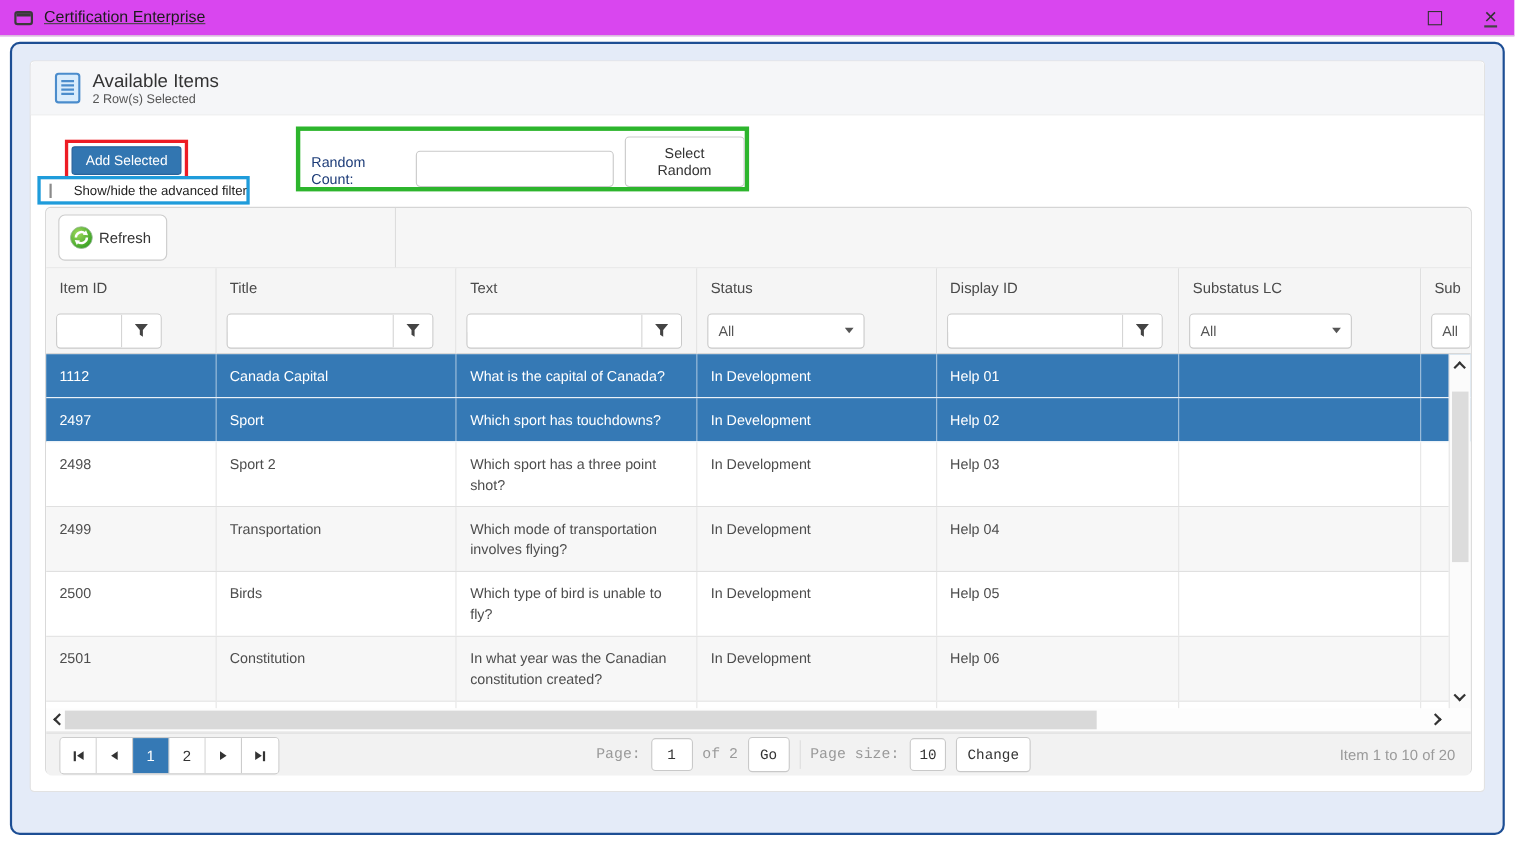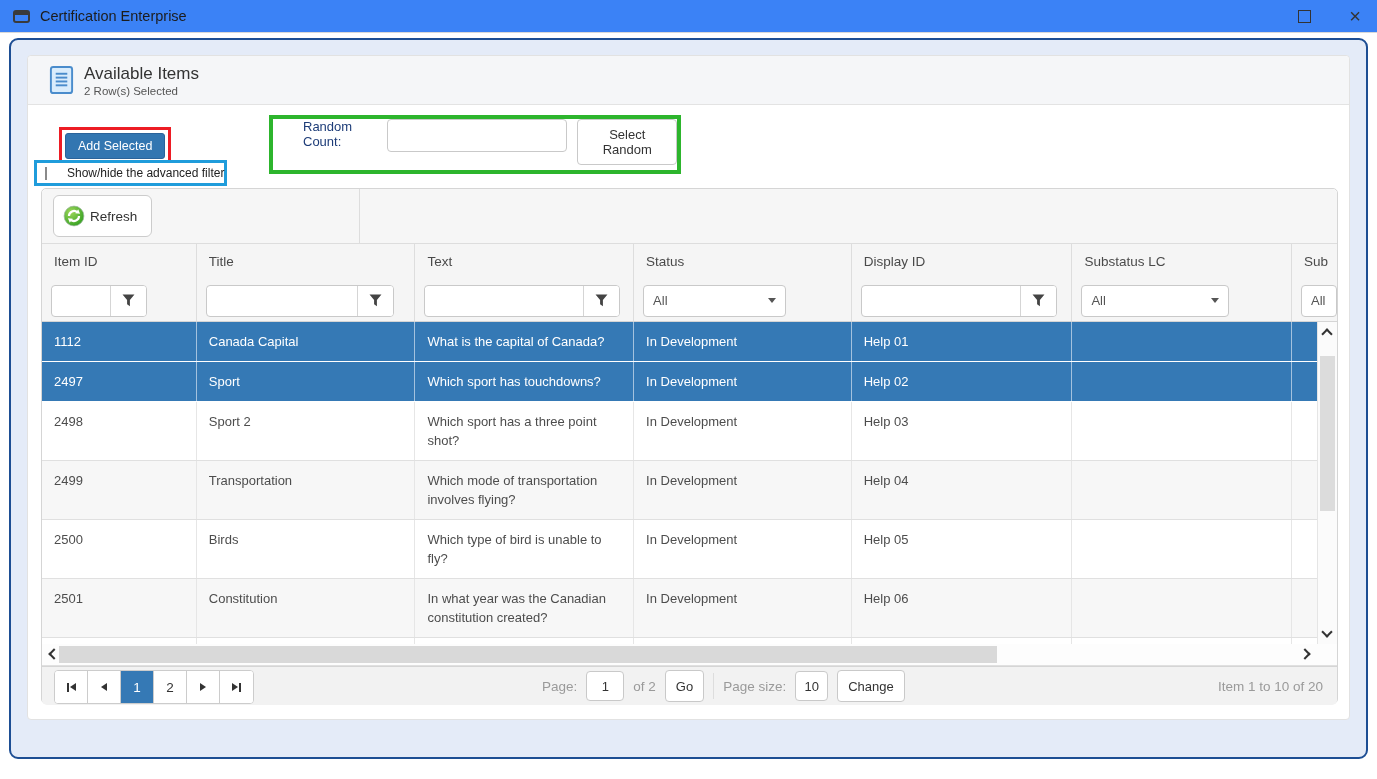--- a/index.html
+++ b/index.html
@@ -2,21 +2,21 @@
 <html style="--selected_row: #3579b5; --button_blue: #3276b1; --active_page: #3579b5; --highlight_red: #ed1c24; --highlight_green: #2db52d; --highlight_blue: #1f9cdb; --panel_border: #1d4e94; --panel_bg: #e4ebf8; --label_navy: #1d3c78;"><head>
 <meta charset="utf-8">
 <style>
   * { margin:0; padding:0; box-sizing:border-box; }
   html,body { background:#fff; }
   body { font-family:"Liberation Sans", sans-serif; color:#444; }
   #app { position:relative; width:1377px; height:779px; background:#fff; overflow:hidden; }
 
   
   .titlebar { position:absolute; left:0; top:0; width:1377px; height:33px;
-    background:#3b82f6; border-bottom:1px solid #d8d8d8; display:flex; align-items:center; }
+    background:#d946ef; border-bottom:1px solid #d8d8d8; display:flex; align-items:center;text-decoration:underline; }
   .app-icon { width:17px; height:13px; border:2px solid #3a3a3a; border-radius:3px; margin-left:13px; position:relative; }
   .app-icon::before { content:""; position:absolute; left:0; top:0; right:0; height:3px; background:#3a3a3a; }
   .titlebar-title { margin-left:10px; font-size:14.5px; color:#1c1c1c; }
   .win-controls { margin-left:auto; display:flex; align-items:center; }
   .btn-max { width:13px; height:13px; border:1.5px solid #333; margin-right:38px; cursor:pointer; }
   .btn-close { font-size:20px; color:#333; margin-right:16px; cursor:pointer; line-height:1; }
 
   
   .panel { position:absolute; left:9px; top:38px; width:1359px; height:721px;
     background:var(--panel_bg,#e4ebf8); border:2px solid var(--panel_border,#1d4e94); border-radius:9px; }
@@ -27,21 +27,21 @@
   .doc-icon { margin-left:20px; }
   .hdr-text { margin-left:9px; }
   .hdr-title { font-size:17px; color:#333; }
   .hdr-sub { font-size:11.5px; color:#555; margin-top:1px; }
 
   
   .hl-red { position:absolute; left:31px; top:71px; border:3px solid var(--highlight_red,#ed1c24); padding:3px; }
   .btn-primary { background:var(--button_blue,#3276b1); color:#fff; border:1px solid #2a639a; border-radius:3px;
     font-size:12.5px; padding:5px 12px; cursor:pointer; font-family:inherit; }
   .hl-green { position:absolute; left:241px; top:59px; width:412px; height:59px;
-    border:4px solid var(--highlight_green,#2db52d); display:flex; align-items:flex-start;padding-left:20px; }
+    border:4px solid var(--highlight_green,#2db52d); display:flex; align-items:flex-end; }
   .lbl-navy { color:var(--label_navy,#1d3c78); font-size:13px; margin-left:10px; }
   .txt-input { border:1px solid #c9c9c9; border-radius:4px; background:#fff; height:33px; font-size:13px;
     font-family:inherit; padding:0 8px; color:#333; }
   .rand-input { width:180px; margin-left:9px; }
   .btn-plain { background:#fff; border:1px solid #c9c9c9; border-radius:4px; color:#333; font-size:13px;
     padding:7px 12px; cursor:pointer; font-family:inherit; }
   .sel-random { margin-left:10px; }
   .hl-blue { position:absolute; left:6px; top:104px; width:193px; height:26px;
     border:3px solid var(--highlight_blue,#1f9cdb); display:flex; align-items:center; background:#fff; }
   .chk { width:13px; height:13px; border:1px solid #8a8a8a; background:#fff; margin-left:8px; cursor:pointer; }
@@ -105,21 +105,21 @@
   .gfooter { position:relative; height:39px; background:#f2f2f2; border-top:1px solid #d5d5d5; border-radius:0 0 5px 5px; }
   .pager { position:absolute; left:12px; top:3px; display:flex; border:1px solid #ccc; border-radius:4px;
     overflow:hidden; background:#fff; }
   .pbtn { width:33px; height:32px; display:flex; align-items:center; justify-content:center; gap:1px;
     border-right:1px solid #ccc; background:#fff; cursor:pointer; font-size:13.5px; color:#333; }
   .pbtn:last-child { border-right:none; }
   .pbtn.active { background:var(--active_page,#3579b5); color:#fff; }
   .tri { width:0; height:0; border-top:4.5px solid transparent; border-bottom:4.5px solid transparent; }
   .tri.r { border-left:6px solid #333; } .tri.l { border-right:6px solid #333; }
   .pbar { width:2px; height:9px; background:#333; }
-  .pager-center { position:absolute; left:500px; top:0; height:100%; display:flex; align-items:center; gap:9px; }
+  .pager-center { position:absolute; left:500px; top:0; height:100%; display:flex; align-items:center; gap:9px;font-family:Liberation Mono, monospace; }
   .gray-lbl { color:#9a9a9a; font-size:13.5px; }
   .small-input { width:38px; height:30px; text-align:center; }
   .size-input { width:33px; height:30px; text-align:center; }
   .foot-btn { height:32px; padding:0 10px; }
   .vdivider { width:1px; height:26px; background:#ddd; }
   .item-range { position:absolute; right:14px; top:0; height:100%; display:flex; align-items:center;
     color:#9a9a9a; font-size:13.5px; }
 </style>
 </head>
 <body>

